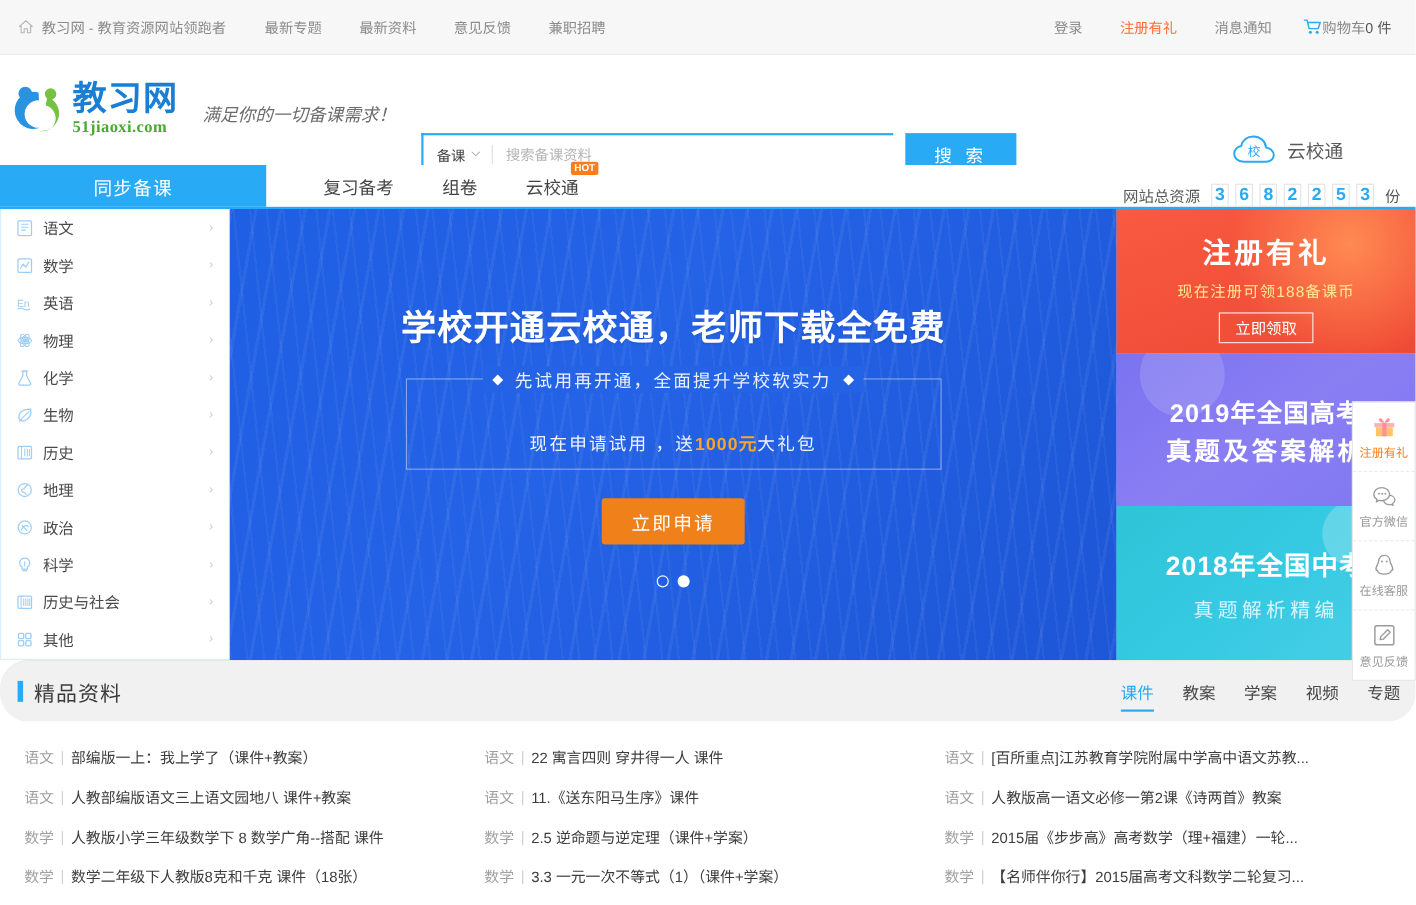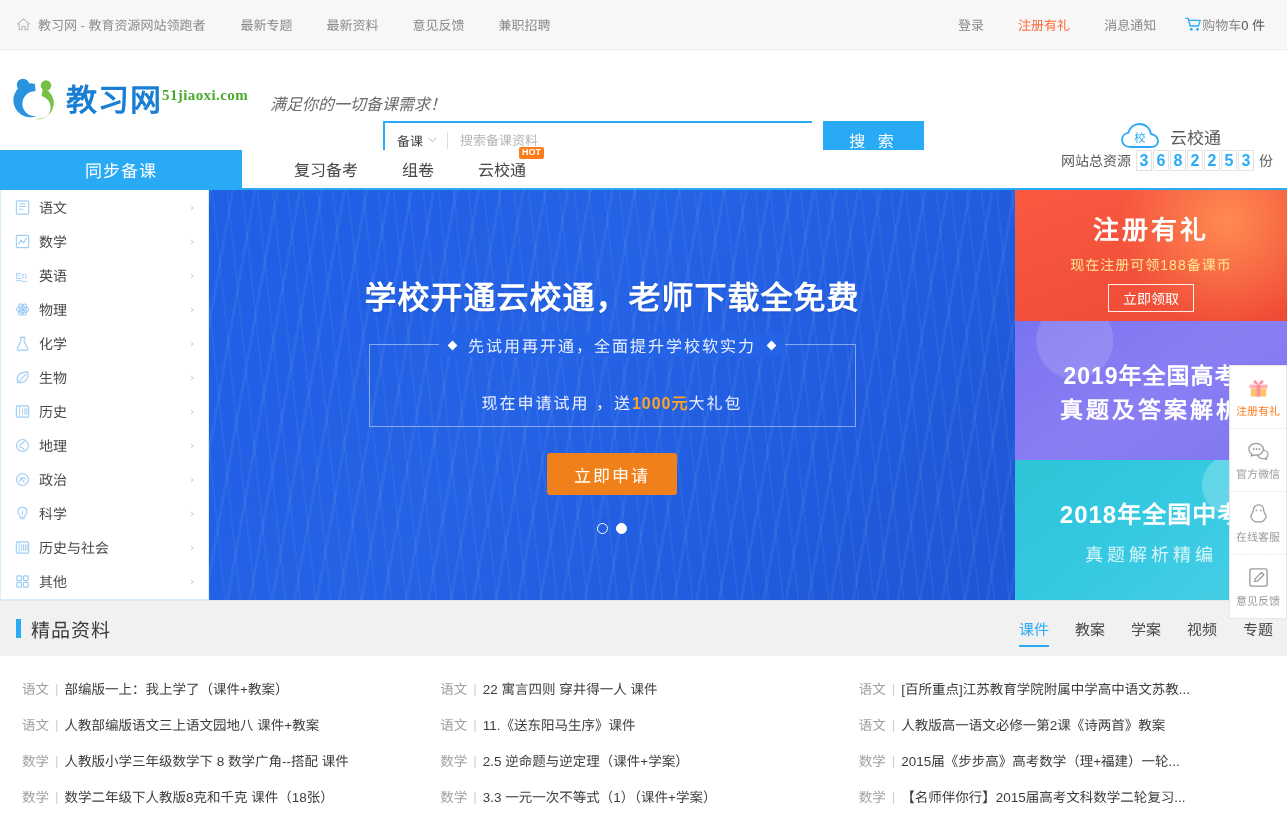--- a/index.html
+++ b/index.html
@@ -34,21 +34,21 @@
   
   .header {
     height: 100px;
     background: #fff;
     display: flex;
     align-items: center;
     position: relative;
   }
   .logo-wrap { display: flex; align-items: center; padding-left: 10px; }
   .logo-mark { width: 50px; height: 50px; flex: none; }
-  .logo-text { margin-left: 6px; display: flex; flex-direction: row; }
+  .logo-text { margin-left: 6px; display: flex; flex-direction: column; }
   .logo-cn {
     font-size: 31px; font-weight: bold; color: #1a7fd4;
     letter-spacing: 1px; line-height: 1.0;
     font-family: "DejaVu Sans", sans-serif;
   }
   .logo-en {
     font-size: 15px; font-weight: bold; color: #4aaa2e;
     letter-spacing: 0.4px; margin-top: 2px;
     font-family: "Liberation Serif", serif;
   }
@@ -107,22 +107,22 @@
     font-size: 16px; color: #444; padding: 0 22px;
     cursor: pointer; position: relative; white-space: nowrap;
   }
   .hot-badge {
     position: absolute; top: -10px; right: 4px;
     background: #ff7b1c; color: #fff; font-size: 9px;
     padding: 1px 3px; border-radius: 2px; line-height: 1.1;
     font-family: "Liberation Sans", sans-serif; font-weight: bold;
   }
   .res-counter {
-    margin-left: auto; display: flex; align-items: flex-start;
-    gap: 1px; padding-right: 14px; font-size: 14px; color: #5a5a5a;
+    margin-left: auto; display: flex; align-items: flex-end;
+    gap: 6px; padding-right: 14px; font-size: 14px; color: #5a5a5a;
   }
   .res-counter .label { margin-right: 4px; }
   .digit {
     display: inline-flex; align-items: center; justify-content: center;
     width: 16px; height: 21px; border: 1px solid #e3e3e3;
     color: #29aaf5; font-size: 16px; font-weight: bold;
     font-family: "Liberation Sans", sans-serif; background: #fff;
   }
   .res-counter .unit { margin-left: 4px; }
 
@@ -236,21 +236,21 @@
     font-size: 11px; color: #9b9b9b; cursor: pointer;
     border-bottom: 1px dashed #ececec;
   }
   .rail-item:last-child { border-bottom: none; }
   .rail-item.hot { color: #ff7b1c; }
   .rail-ico { width: 23px; height: 23px; display: block; }
 
   
   .section-head {
     height: 56px; background: #f1f1f1; display: flex; align-items: center;
-    padding: 0 14px 0 16px; border-top: 1px solid #e8e8e8;
+    padding: 0 14px 0 16px; border-top: 1px solid #e8e8e8; border-radius: 26px;
   }
   .sec-bar { width: 5px; height: 19px; background: #29aaf5; margin-right: 10px; }
   .sec-title { font-size: 19px; color: #3b3b3b; letter-spacing: 1px; }
   .sec-tabs { margin-left: auto; display: flex; align-items: center; gap: 26px; height: 100%; }
   .sec-tab {
     font-size: 15px; color: #484848; cursor: pointer; position: relative;
     display: flex; align-items: center; height: 100%;
   }
   .sec-tab.active { color: #29aaf5; }
   .sec-tab.active::after {

